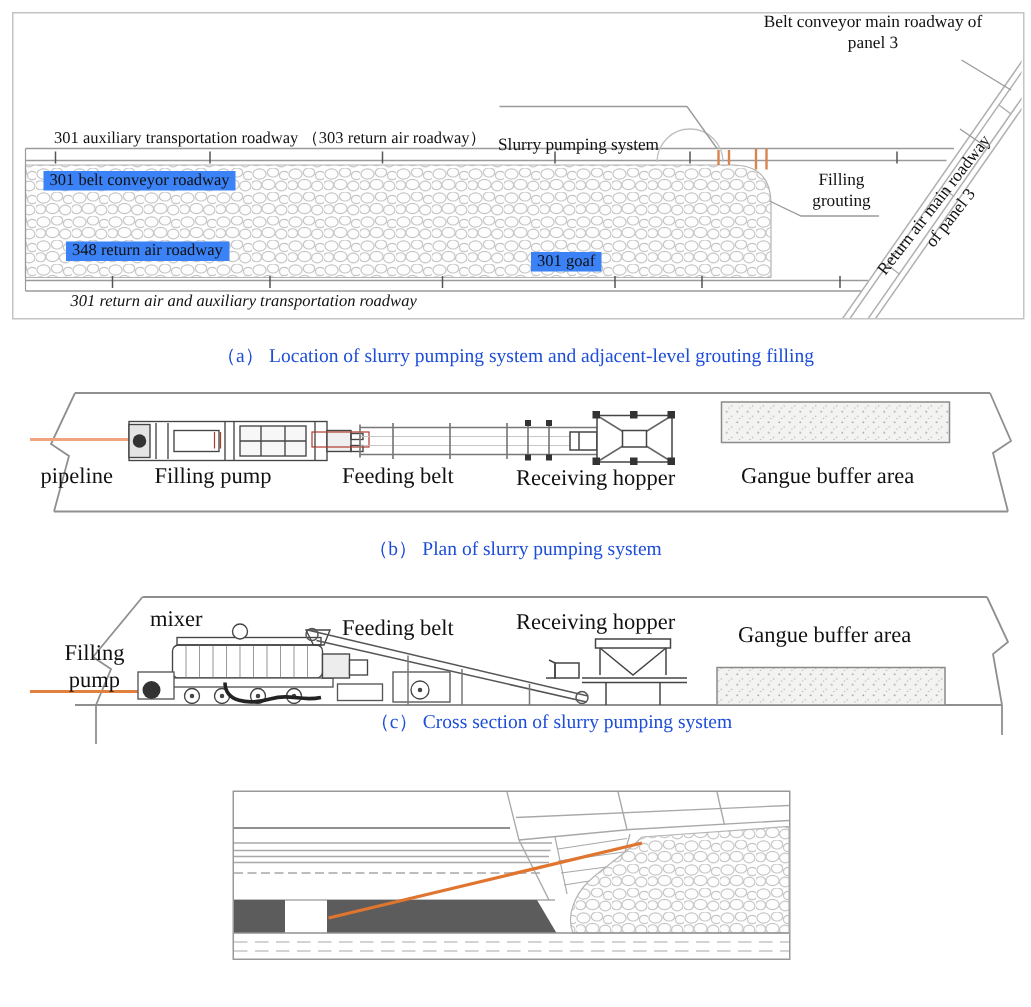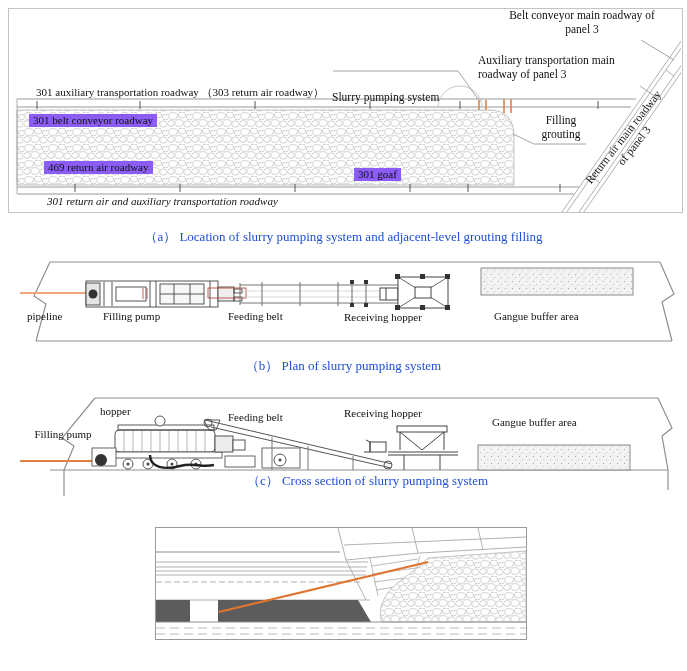--- a/index.html
+++ b/index.html
@@ -1,24 +1,24 @@
 <!DOCTYPE html>
 <html><head>
 <meta charset="utf-8">
 <style>
   html,body{margin:0;padding:0;background:#fff;}
   #fig{position:relative;width:687px;height:671px;background:#fff;
        font-family:"Liberation Serif","DejaVu Serif",serif;color:#111;overflow:hidden;}
   #fig svg{position:absolute;left:0;top:0;}
   .lbl{position:absolute;font-size:11px;line-height:1.18;white-space:nowrap;color:#111;}
-  .pill{background:#8b5cf6;padding:0 4px;}
+  .pill{background:#3b82f6;padding:0 4px;}
   .wrap{white-space:normal;}
   .ctr{text-align:center;}
   .cap{position:absolute;left:0;width:687px;text-align:center;font-size:13px;color:#1d4ed8;}
-  .lab13{font-size:11px;}
+  .lab13{font-size:15px;}
   .lab115{font-size:11.5px;}
   .rot{transform:rotate(-52deg);transform-origin:50% 50%;}
 </style>
 </head>
 <body>
 
 <div id="fig">
 
 <svg width="687" height="671" viewBox="0 0 687 671">
   <defs>
@@ -289,37 +289,36 @@
       <line x1="156" y1="634" x2="526" y2="634" stroke-dasharray="9 5" stroke-width="0.8"></line>
     </g>
 
     <line x1="219" y1="612" x2="428" y2="562" stroke="#E0752F" stroke-width="2.2"></line>
   </g>
 </svg>
 
   <div class="lbl" style="left:36px;top:86px;">301 auxiliary transportation roadway （303 return air roadway）</div>
   <div class="lbl pill" style="left:29px;top:114px;">301 belt conveyor roadway</div>
   <div class="lbl pill" style="left:354px;top:136px;margin-top:32px;">301 goaf</div>
-  <div class="lbl pill" style="left:44px;top:161px;">469 return air roadway</div>
+  <div class="lbl pill" style="left:44px;top:161px;">348 return air roadway</div>
   <div class="lbl" style="left:47px;top:195px;font-style:italic;">301 return air and auxiliary transportation roadway</div>
   <div class="lbl lab115" style="left:332px;top:56px;margin-top:35px;">Slurry pumping system</div>
   <div class="lbl lab115 wrap ctr" style="left:502px;top:9px;width:160px;">Belt conveyor main roadway of panel 3</div>
-  <div class="lbl lab115 wrap" style="left:478px;top:54px;width:170px;">Auxiliary transportation main roadway of panel 3</div>
   <div class="lbl lab115 wrap ctr" style="left:527px;top:114px;width:68px;">Filling grouting</div>
   <div class="lbl lab115 wrap ctr rot" style="left:568px;top:128px;width:122px;">Return air main roadway of panel 3</div>
   <div class="cap" style="top:228px;">（a） Location of slurry pumping system and adjacent-level grouting filling</div>
 
   <div class="lbl lab13" style="left:27px;top:310px;">pipeline</div>
   <div class="lbl lab13" style="left:103px;top:310px;">Filling pump</div>
   <div class="lbl lab13" style="left:228px;top:310px;">Feeding belt</div>
   <div class="lbl lab13" style="left:344px;top:311px;">Receiving hopper</div>
   <div class="lbl lab13" style="left:494px;top:310px;">Gangue buffer area</div>
   <div class="cap" style="top:357px;">（b） Plan of slurry pumping system</div>
 
-  <div class="lbl lab13" style="left:100px;top:405px;">hopper</div>
+  <div class="lbl lab13" style="left:100px;top:405px;">mixer</div>
   <div class="lbl lab13 wrap ctr" style="left:34px;top:428px;width:58px;">Filling pump</div>
   <div class="lbl lab13" style="left:228px;top:411px;">Feeding belt</div>
   <div class="lbl lab13" style="left:344px;top:407px;">Receiving hopper</div>
   <div class="lbl lab13" style="left:492px;top:416px;">Gangue buffer area</div>
   <div class="cap" style="top:472px;padding-left:24px;">（c） Cross section of slurry pumping system</div>
 
 
 </div>
 
 </body></html>

